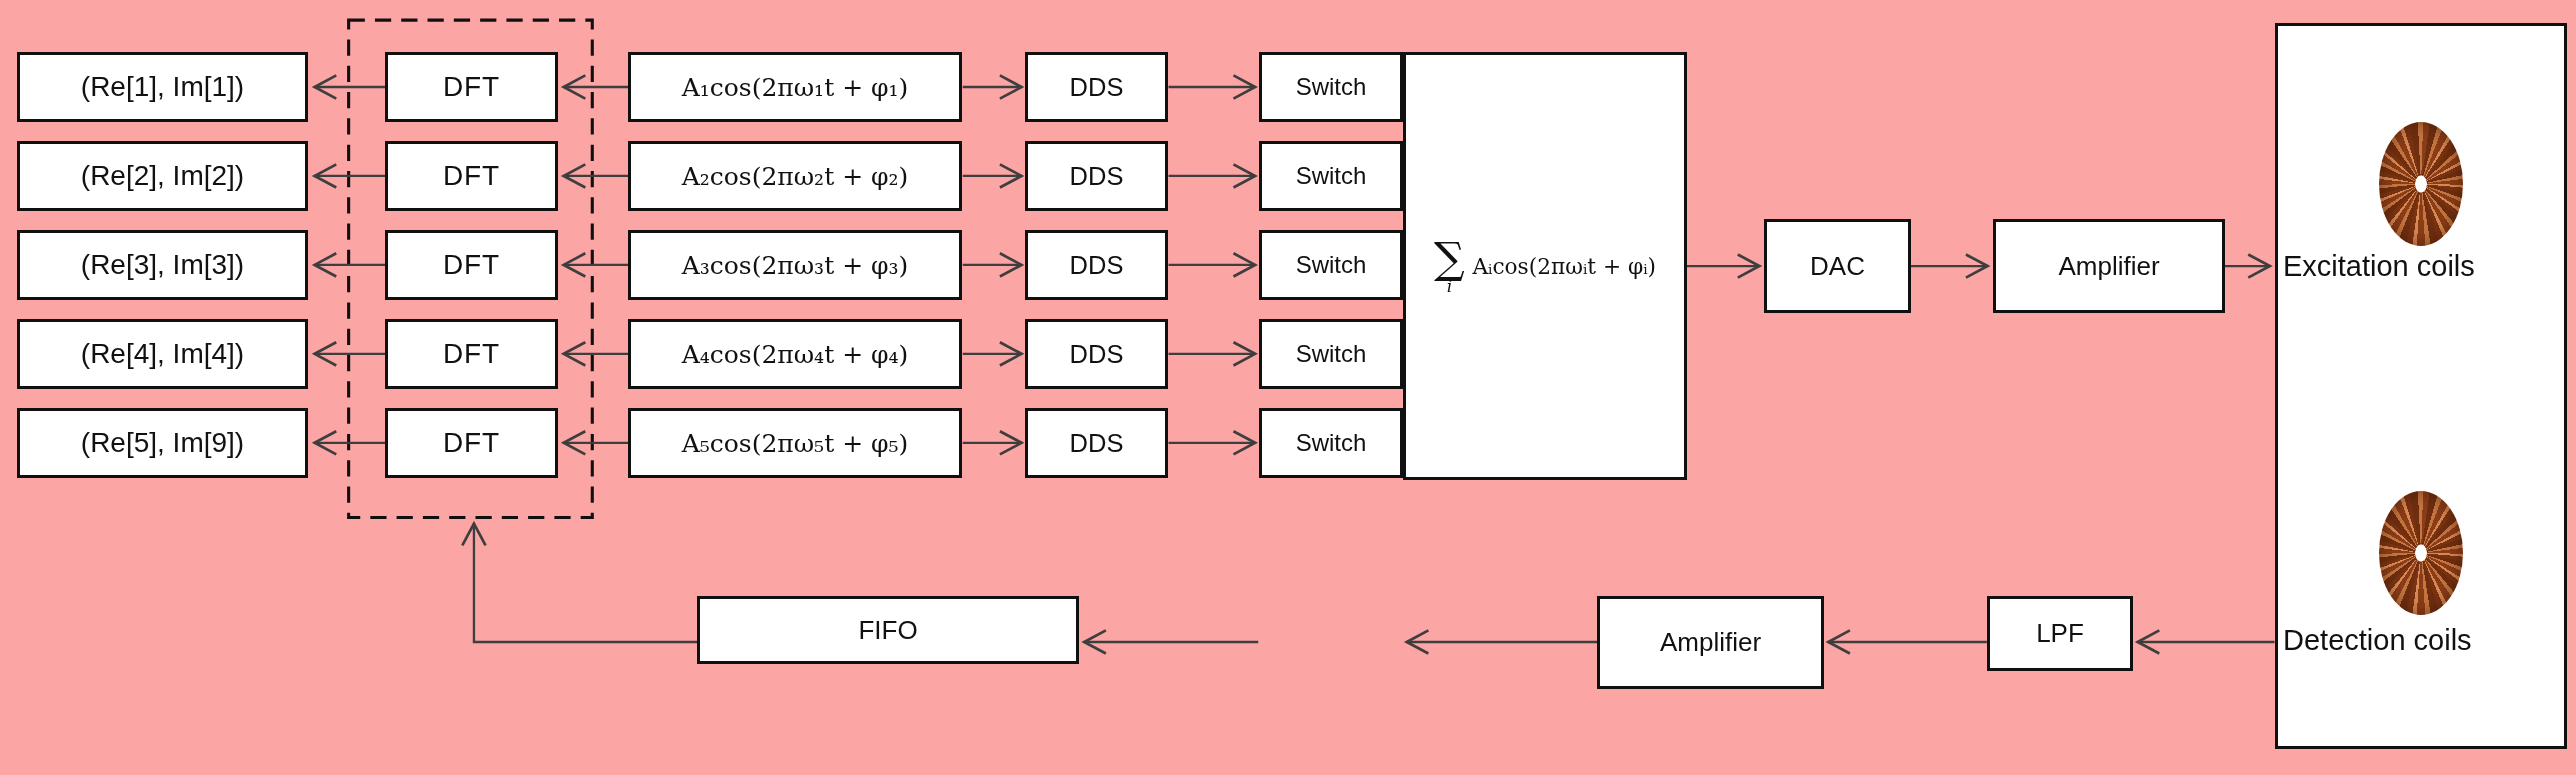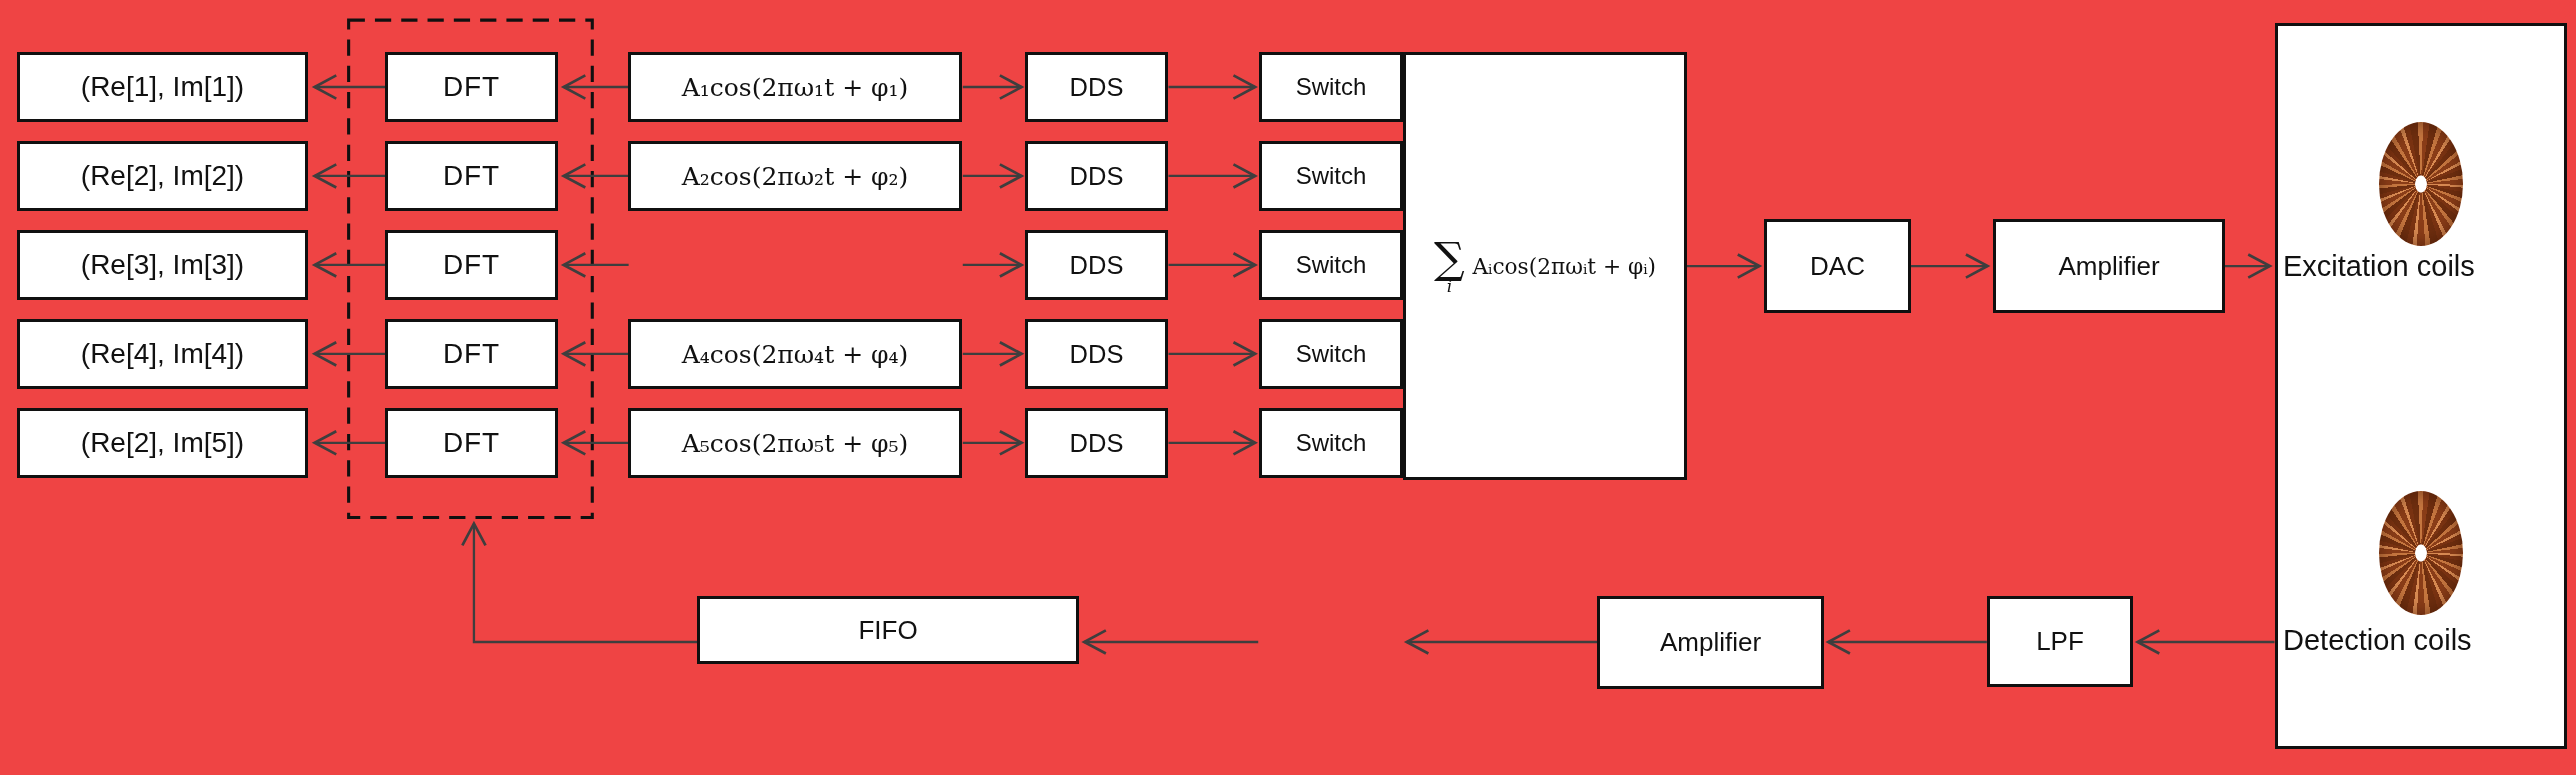--- a/index.html
+++ b/index.html
@@ -1,19 +1,19 @@
 <!DOCTYPE html>
 <html style="font-size:12.4px"><head>
 <meta charset="utf-8">
 <style>
   html,body{margin:0;padding:0;background:#ffffff;}
   .canvas{
     position:relative;
     width:2576px;height:775px;
-    background:#ef4444;
+    background:#fca5a5;
     font-family:"Liberation Sans", sans-serif;
     color:#111;
     overflow:hidden;
   }
   svg.wires{position:absolute;left:0;top:0;width:2576px;height:775px;}
   .box{
     position:absolute;
     box-sizing:border-box;
     border:3.1px solid #101010;
     background:#ffffff;
@@ -140,20 +140,23 @@
   <div class="box switchbox" style="left:1259px;top:141px;width:144px;height:70px">
       <span>Switch</span>
     </div>
 
   <div class="box reim" style="left:17px;top:230px;width:291px;height:70px">
       <span>(Re[3], Im[3])</span>
     </div>
   <div class="box dftbox" style="left:385px;top:230px;width:173px;height:70px">
       <span>DFT</span>
     </div>
+  <div class="box formula" style="left:628px;top:230px;width:334px;height:70px">
+      <span>A₃cos(2πω₃t + φ₃)</span>
+    </div>
   <div class="box ddsbox" style="left:1025px;top:230px;width:143px;height:70px">
       <span>DDS</span>
     </div>
   <div class="box switchbox" style="left:1259px;top:230px;width:144px;height:70px">
       <span>Switch</span>
     </div>
 
   <div class="box reim" style="left:17px;top:319px;width:291px;height:70px">
       <span>(Re[4], Im[4])</span>
     </div>
@@ -164,21 +167,21 @@
       <span>A₄cos(2πω₄t + φ₄)</span>
     </div>
   <div class="box ddsbox" style="left:1025px;top:319px;width:143px;height:70px">
       <span>DDS</span>
     </div>
   <div class="box switchbox" style="left:1259px;top:319px;width:144px;height:70px">
       <span>Switch</span>
     </div>
 
   <div class="box reim" style="left:17px;top:408px;width:291px;height:70px">
-      <span>(Re[2], Im[5])</span>
+      <span>(Re[5], Im[9])</span>
     </div>
   <div class="box dftbox" style="left:385px;top:408px;width:173px;height:70px">
       <span>DFT</span>
     </div>
   <div class="box formula" style="left:628px;top:408px;width:334px;height:70px">
       <span>A₅cos(2πω₅t + φ₅)</span>
     </div>
   <div class="box ddsbox" style="left:1025px;top:408px;width:143px;height:70px">
       <span>DDS</span>
     </div>
@@ -206,21 +209,21 @@
   <div class="box tallbox" style="left:2275px;top:23px;width:292px;height:726px"></div>
   <div class="coil" style="left:2379px;top:122px;width:84px;height:124px"></div>
   <div class="coil-label" style="left:2283px;top:248px;width:276px;height:37px">
       <span>Excitation coils</span>
     </div>
   <div class="coil" style="left:2379px;top:491px;width:84px;height:124px"></div>
   <div class="coil-label" style="left:2283px;top:622px;width:276px;height:37px">
       <span>Detection coils</span>
     </div>
 
-  <div class="box bigfont" style="left:1987px;top:596px;width:146px;height:91px">
+  <div class="box bigfont" style="left:1987px;top:596px;width:146px;height:75px">
       <span>LPF</span>
     </div>
   <div class="box bigfont" style="left:1597px;top:596px;width:227px;height:93px">
       <span>Amplifier</span>
     </div>
   <div class="box bigfont" style="left:697px;top:596px;width:382px;height:68px">
       <span>FIFO</span>
     </div>
 
 </div>

